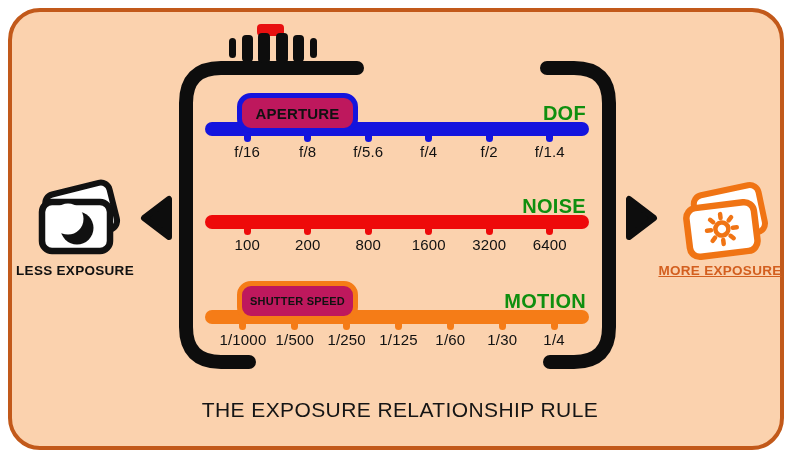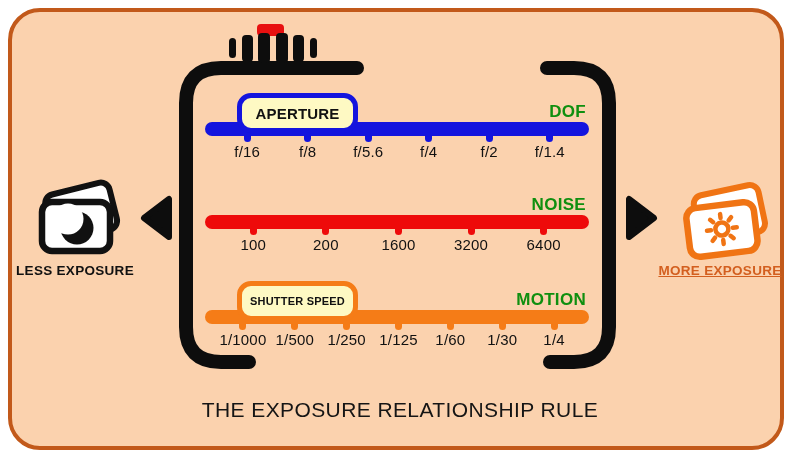--- a/index.html
+++ b/index.html
@@ -14,26 +14,26 @@
              display:flex;align-items:center;justify-content:space-between;z-index:2;}
   .dial-bar{background:#0D0D0D;border-radius:4px;}
   .b1{width:7px;height:20px}.b2{width:11px;height:27px}.b3{width:12px;height:30px}
   .b4{width:12px;height:30px}.b5{width:11px;height:27px}.b6{width:7px;height:20px}
   
   .abs-svg{position:absolute;left:0;top:0;}
   
   .slider-row{position:absolute;left:206px;width:374px;height:72px;}
   .row-aperture{top:93px}.row-iso{top:186px}.row-shutter{top:281px}
   .track{position:absolute;left:-1px;right:-9px;top:29px;height:14px;border-radius:8px;z-index:1;}
-  .pill{position:absolute;left:31px;top:0;width:121px;height:40px;background:#fef9c3;
+  .pill{position:absolute;left:31px;top:0;width:121px;height:40px;background:#be185d;
         border:5px solid #000;border-radius:14px;box-sizing:border-box;z-index:2;
         display:flex;align-items:center;justify-content:center;
         font-weight:600;font-size:15px;color:#111;white-space:nowrap;letter-spacing:.2px;}
   .row-shutter .pill{font-size:11px;}
-  .tag{position:absolute;right:-6px;top:9px;font-weight:bold;font-size:17px;
+  .tag{position:absolute;right:-6px;top:9px;font-weight:bold;font-size:20px;
        color:#0F8F0F;letter-spacing:.3px;z-index:2;}
   .ticks{position:absolute;left:11px;right:0;top:36px;display:flex;z-index:0;}
   .tick-cell{flex:1;text-align:center;}
   .tick-mark{width:7px;height:13px;margin:0 auto;border-radius:0 0 3.5px 3.5px;}
   .tick-label{font-size:15px;color:#111;margin-top:1px;font-weight:500;letter-spacing:.2px;}
   
   .side-label{position:absolute;top:263px;width:150px;text-align:center;
               font-weight:bold;font-size:13.5px;letter-spacing:.3px;color:#111;}
   .less-label{left:0;}
   .more-label{left:645px;color:#D35F1F;text-decoration:underline;}
@@ -138,20 +138,24 @@
       <div class="tick-cell">
       <div class="tick-mark" style="background: rgb(238, 10, 10);"></div>
       <div class="tick-label">100</div>
     </div>
       <div class="tick-cell">
       <div class="tick-mark" style="background: rgb(238, 10, 10);"></div>
       <div class="tick-label">200</div>
     </div>
       <div class="tick-cell">
       <div class="tick-mark" style="background: rgb(238, 10, 10);"></div>
+      <div class="tick-label">800</div>
+    </div>
+      <div class="tick-cell">
+      <div class="tick-mark" style="background: rgb(238, 10, 10);"></div>
       <div class="tick-label">1600</div>
     </div>
       <div class="tick-cell">
       <div class="tick-mark" style="background: rgb(238, 10, 10);"></div>
       <div class="tick-label">3200</div>
     </div>
       <div class="tick-cell">
       <div class="tick-mark" style="background: rgb(238, 10, 10);"></div>
       <div class="tick-label">6400</div>
     </div>

